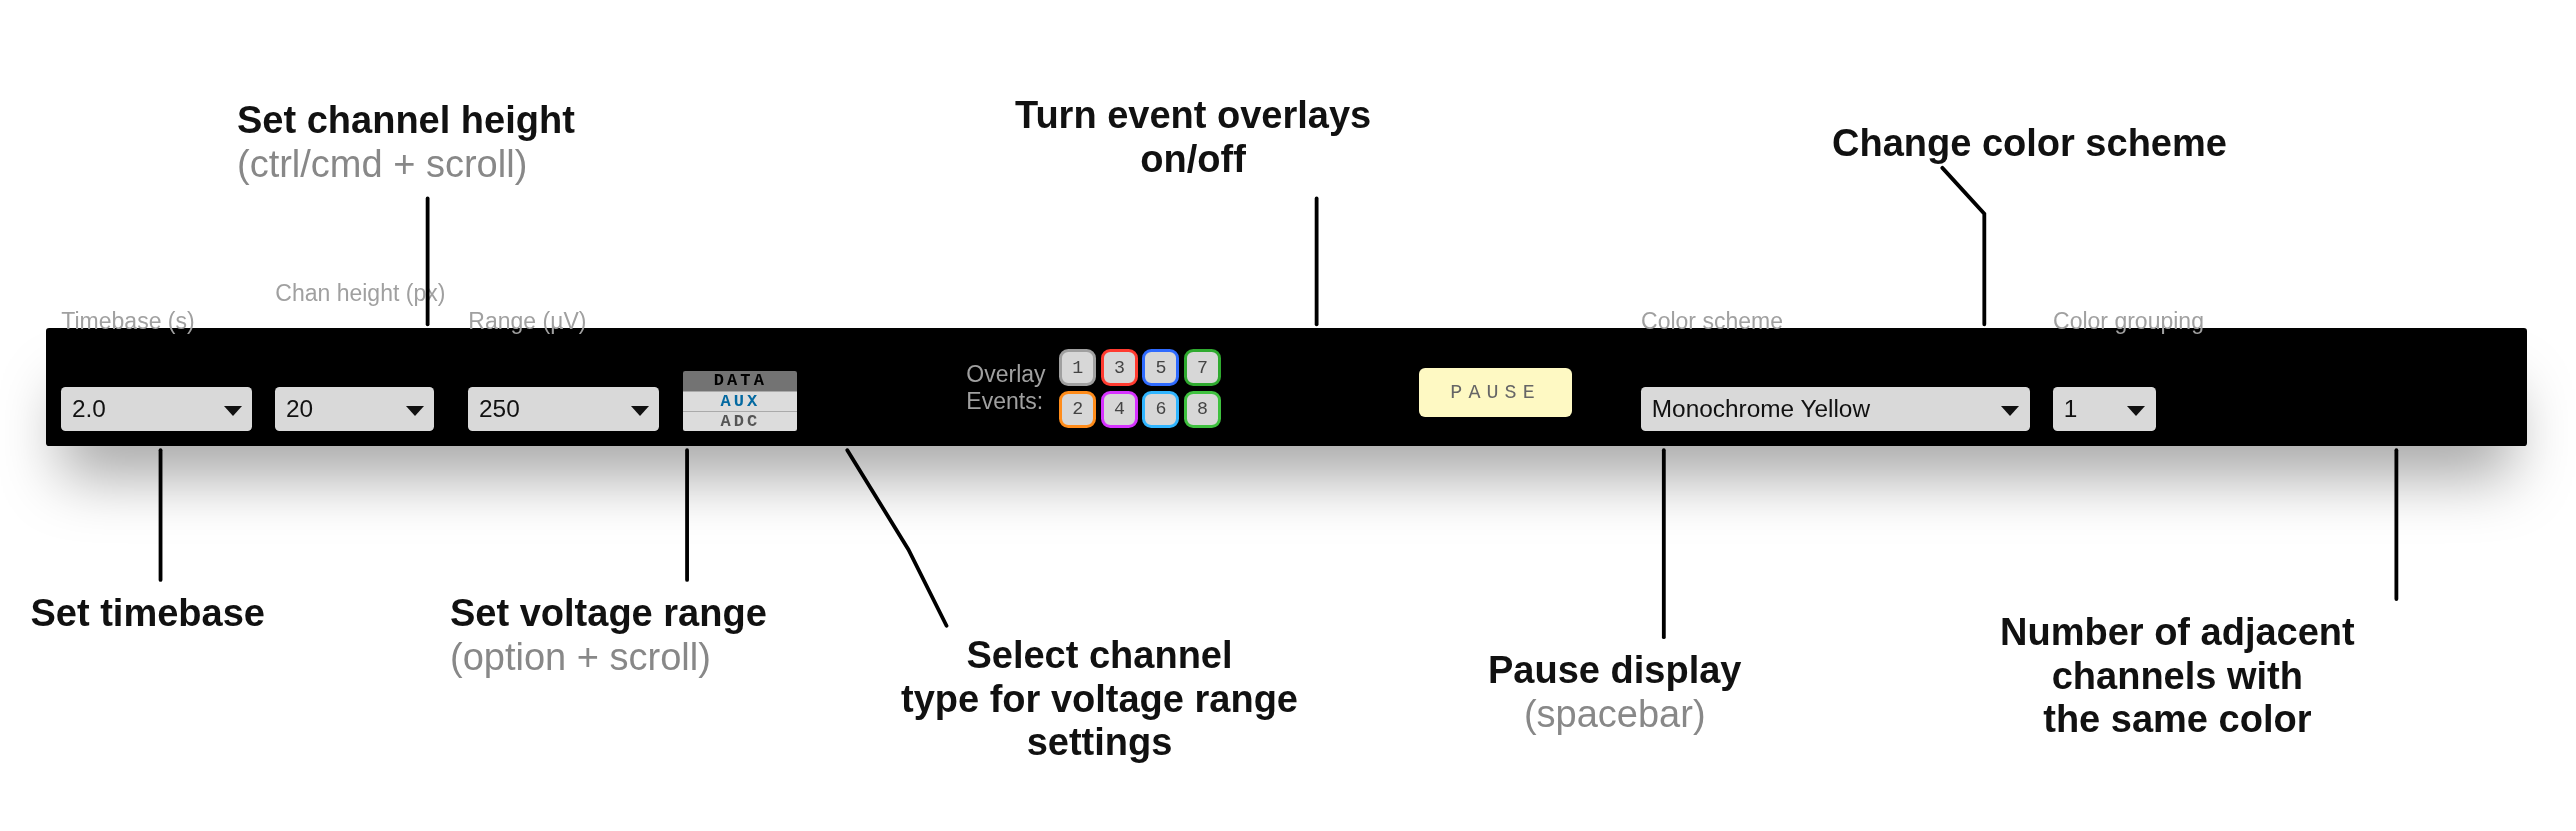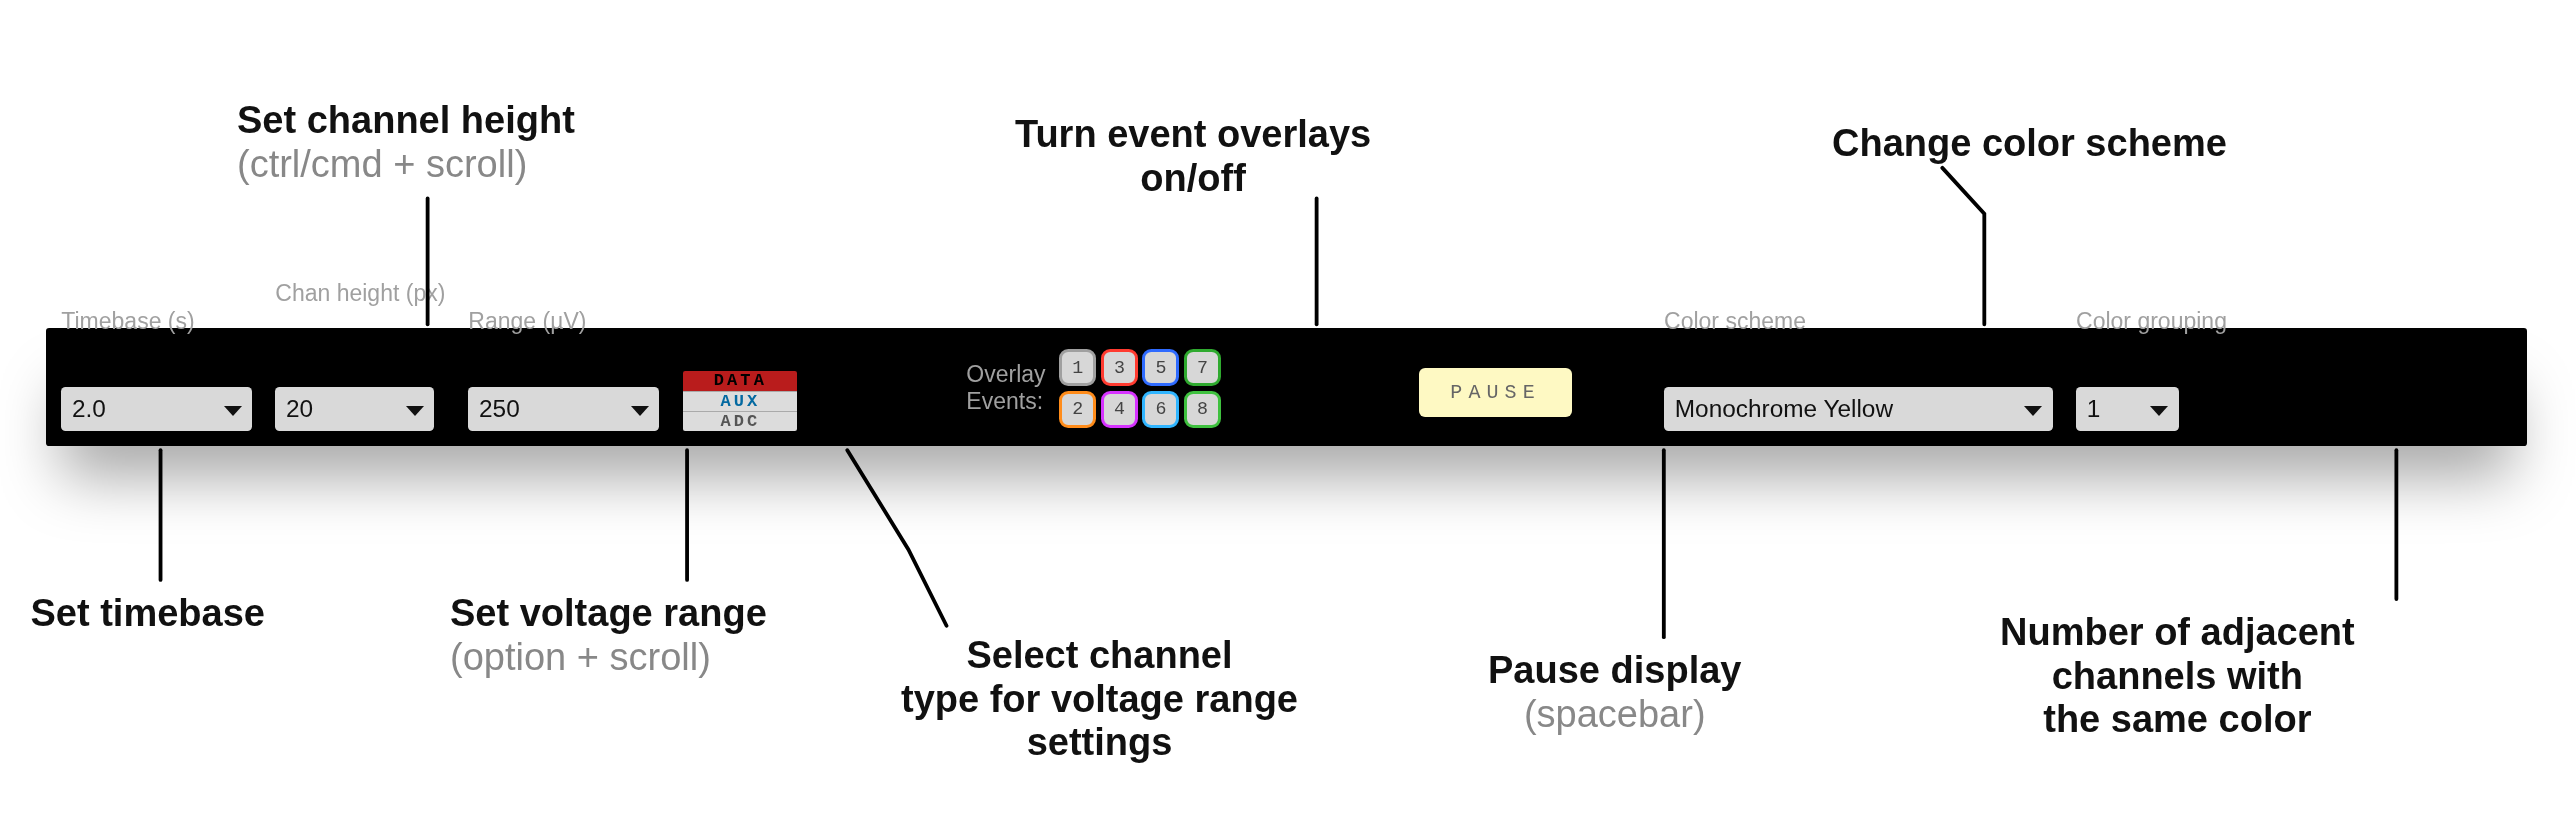--- a/index.html
+++ b/index.html
@@ -87,21 +87,21 @@
   .chan-type .row {
     flex: 1;
     display: flex;
     align-items: center;
     justify-content: center;
     font-family: "Courier New", monospace;
     font-size: 17px;
     font-weight: bold;
     letter-spacing: 3.1px;
   }
-  .chan-type .r-data { background: #b91c1c; color: #000; }
+  .chan-type .r-data { background: #737373; color: #000; }
   .chan-type .r-aux  { background: #dcdcdc; color: #0369a1; }
   .chan-type .r-adc  { background: #dcdcdc; color: #555; border-top: 0.8px solid #aaa; }
   .chan-type .r-aux  { border-top: 0.8px solid #aaa; }
 
   
   .overlay-block {
     display: flex;
     align-items: center;
     margin-left: 168px;
     margin-bottom: 3.1px;
@@ -142,21 +142,21 @@
     background: #fef9c3;
     border-radius: 6.1px;
     display: flex;
     align-items: center;
     justify-content: center;
     font-family: "Courier New", monospace;
     letter-spacing: 6.1px;
     font-size: 20px;
     color: #666;
   }
-  .gap-right { margin-left: 92px; justify-content: space-between; }
+  .gap-right { margin-left: 69px; justify-content: space-between; }
 
   
   .callout {
     position: absolute;
     font-size: 38px;
     line-height: 1.15;
     color: #111;
     font-weight: 700;
     text-align: left;
   }
@@ -184,21 +184,21 @@
 </style>
 </head>
 <body>
 
 <div class="canvas">
 
   <div class="callout" style="left:237px; top:99px;">
     <span>Set channel height</span>
     <span class="sub">(ctrl/cmd + scroll)</span>
   </div>
-  <div class="callout center" style="left:1015px; top:113px;">
+  <div class="callout center" style="left:1015px; top:94px;">
     <span>Turn event overlays</span><br>
     <span>on/off</span>
   </div>
   <div class="callout" style="left:1832px; top:122px;">
     <span>Change color scheme</span>
   </div>
 
   <div class="toolbar">
 
     <div class="tb-group">

